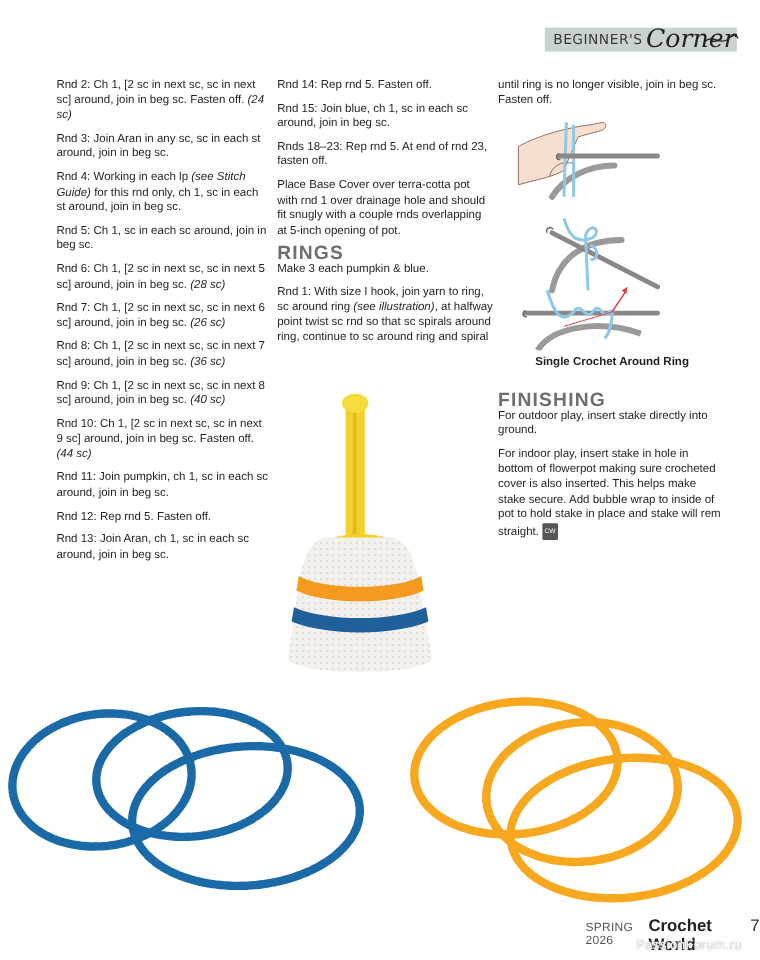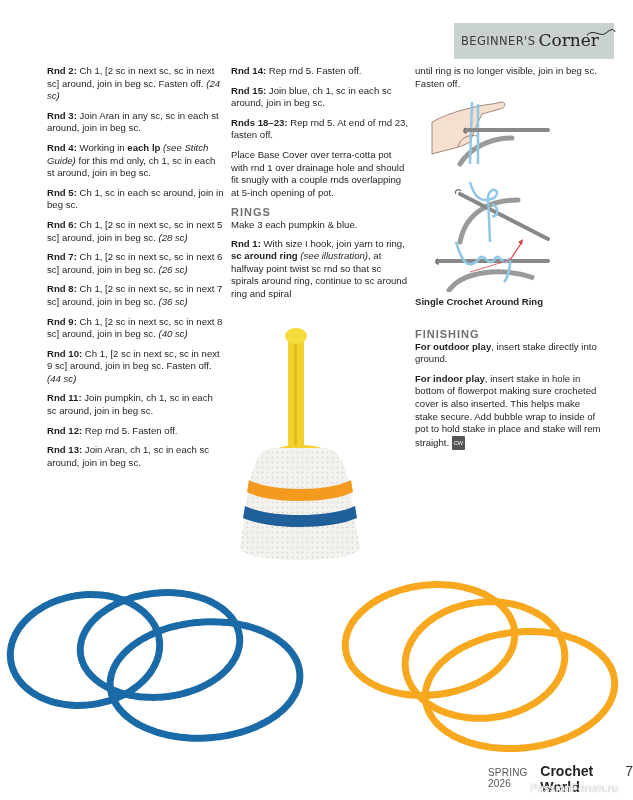--- a/index.html
+++ b/index.html
@@ -1,39 +1,39 @@
 <!DOCTYPE html>
 <html><head>
 <meta charset="utf-8">
 <style>
   * { box-sizing: border-box; margin: 0; padding: 0; }
   html, body { width: 633px; height: 800px; background: #ffffff; overflow: hidden; }
   body { position: relative; font-family: "Liberation Sans", sans-serif; color: #231f20; }
 
   .header-tag {
-    position: absolute; left: 454px; top: 23px; width: 160px; height: 36px;
+    position: absolute; left: 454px; top: 23px; width: 160px; height: 20px;
     background: #c9d2cf; display: flex; align-items: center; padding-left: 7px; text-align: center;
   }
   .header-tag .t1 { font-family: "DejaVu Sans", sans-serif; font-size: 11.5px; letter-spacing: 0.4px; color: #3a3a3a; }
-  .header-tag .t2 { font-family: "DejaVu Serif", serif; font-size: 17px; color: #222; margin-left: 3px; position: relative; top: -1px; }
+  .header-tag .t2 { font-family: "DejaVu Serif", serif; font-style: italic; font-size: 21px; color: #222; margin-left: 3px; position: relative; top: -1px; }
   .header-tag .swash { position: absolute; right: -2px; top: 3px; }
 
   .col { position: absolute; font-size: 9.6px; line-height: 12.6px; }
   .col p { margin-bottom: 7px; }
-  .col b { font-weight: bold; }
+  .col b { font-weight: normal; }
   .col i { font-style: italic; }
   .col1 { left: 47px; top: 65px; width: 178px; }
   .col2 { left: 231px; top: 65px; width: 180px; }
   .col3 { left: 415px; top: 65px; width: 185px; }
 
-  .sec-head { font-weight: bold; color: #6d6e71; letter-spacing: 1px; font-size: 11px; margin-top: 2px; }
+  .sec-head { font-weight: bold; color: #6d6e71; letter-spacing: 1px; font-size: 16px; margin-top: 2px; }
   .sec-sub { font-weight: normal; margin-bottom: 6px; }
 
   .illus { position: absolute; left: 430px; top: 92px; width: 120px; height: 200px; }
-  .caption { position: absolute; left: 415px; top: 296px; font-size: 9.6px; font-weight: bold; }
+  .caption { position: absolute; left: 446px; top: 296px; font-size: 9.6px; font-weight: bold; }
 
   .cw-badge { display: inline-block; background: #555; color: #fff; font-size: 5.5px; padding: 1px 2px; vertical-align: middle; border-radius: 1px; }
 
   .photo-pot { position: absolute; left: 200px; top: 320px; width: 200px; height: 270px; }
   .photo-rings { position: absolute; left: 0; top: 570px; width: 633px; height: 200px; }
 
   .footer { position: absolute; left: 488px; top: 763px; display: flex; align-items: baseline; }
   .footer .season { font-size: 10px; color: #555; letter-spacing: 0.2px; }
   .footer .mag { font-size: 14px; font-weight: bold; margin-left: 4px; }
   .footer .page { font-size: 14px; margin-left: 14px; color: #333; }

